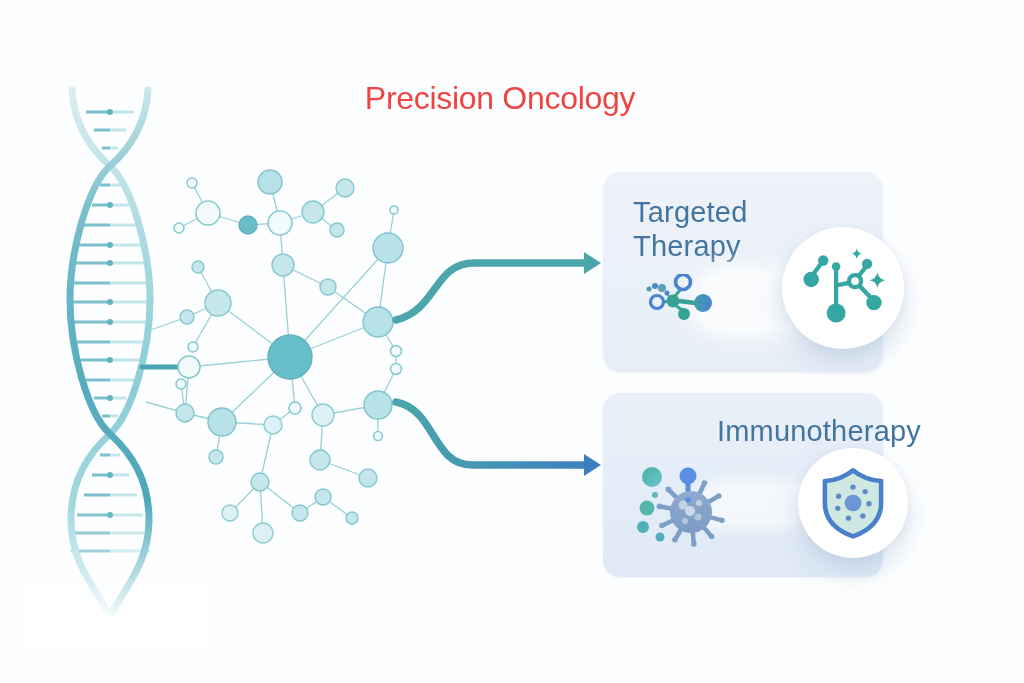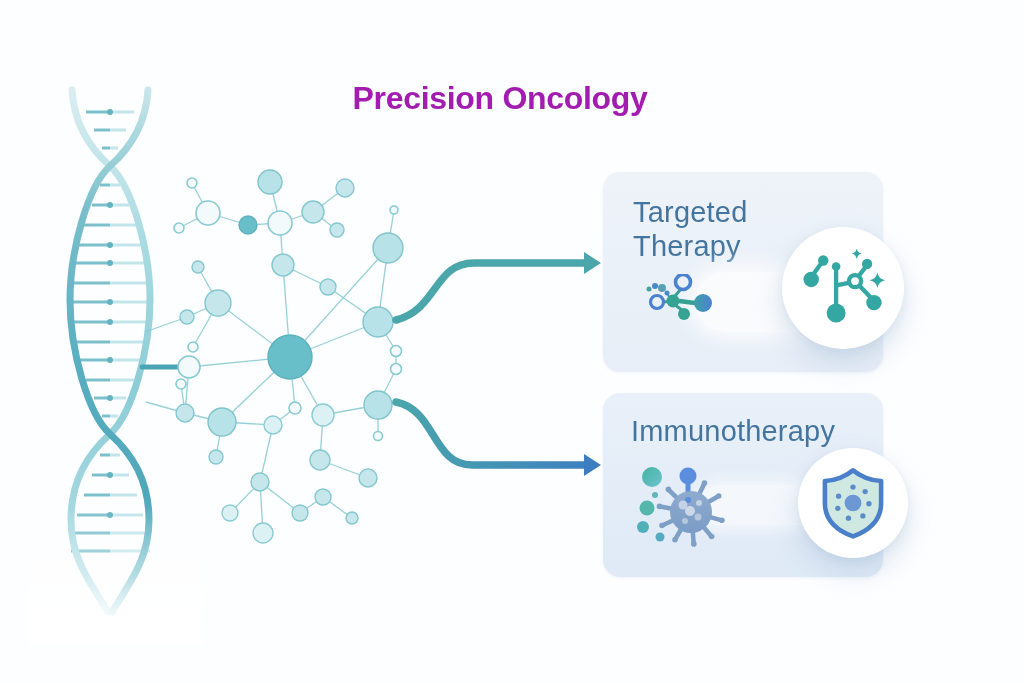--- a/index.html
+++ b/index.html
@@ -3,22 +3,22 @@
 <meta charset="utf-8">
 <style>
   html,body{margin:0;padding:0;background:#ffffff;}
   .stage{
     position:relative;width:1024px;height:683px;overflow:hidden;
     background:#fdfeff;
     font-family:"Liberation Sans", sans-serif;
   }
   .title{
     position:absolute;top:80px;left:0;width:1000px;margin:0;
-    text-align:center;font-size:32px;font-weight:bold;letter-spacing:-0.3px;
-    color:#a21caf;
+    text-align:center;font-size:32px;font-weight:normal;letter-spacing:-0.3px;
+    color:#ef4444;
   }
   .scene{position:absolute;left:0;top:0;width:1024px;height:683px;}
   
   .rl{stroke:#7cc0cc;stroke-width:3;}
   .rr{stroke:#c2e5ea;stroke-width:3;}
   .rd{fill:#62b4c3;}
   
   .edge{stroke:#8ccbd3;stroke-width:1.3;fill:none;opacity:.9;}
   .n1{fill:#c5e7eb;stroke:#83c7cf;stroke-width:1.4;}
   .n2{fill:#f2fafb;stroke:#88cad2;stroke-width:1.6;}
@@ -30,21 +30,21 @@
     position:absolute;left:603px;width:280px;border-radius:17px;
     box-shadow:0 1px 3px rgba(170,190,220,.18);
   }
   .card1{top:172px;height:200px;background:linear-gradient(180deg,#eef3f9,#e7eef7);}
   .card2{top:393px;height:184px;background:linear-gradient(180deg,#e9f0f9,#dfeaf6);}
   .card-label{
     position:absolute;font-size:29px;color:#44759f;line-height:1.16;
     letter-spacing:.2px;font-weight:400;
   }
   .card1 .card-label{left:30px;top:24px;width:180px;}
-  .card2 .card-label{left:28px;top:22px;width:290px;}
+  .card2 .card-label{left:28px;top:22px;width:290px;text-align:right;}
   .pill{position:absolute;background:rgba(255,255,255,.75);z-index:1;}
   .pill1{left:92px;top:100px;width:182px;height:60px;border-radius:30px;
          box-shadow:0 0 18px 8px rgba(255,255,255,.75);}
   .pill2{left:96px;top:92px;width:118px;height:40px;border-radius:20px;
          background:rgba(255,255,255,.6);box-shadow:0 0 14px 6px rgba(255,255,255,.55);}
   .badge{
     position:absolute;background:#fff;border-radius:50%;z-index:2;
     display:flex;align-items:center;justify-content:center;
     box-shadow:0 14px 28px rgba(150,175,205,.33),0 3px 8px rgba(150,175,205,.18);
   }

